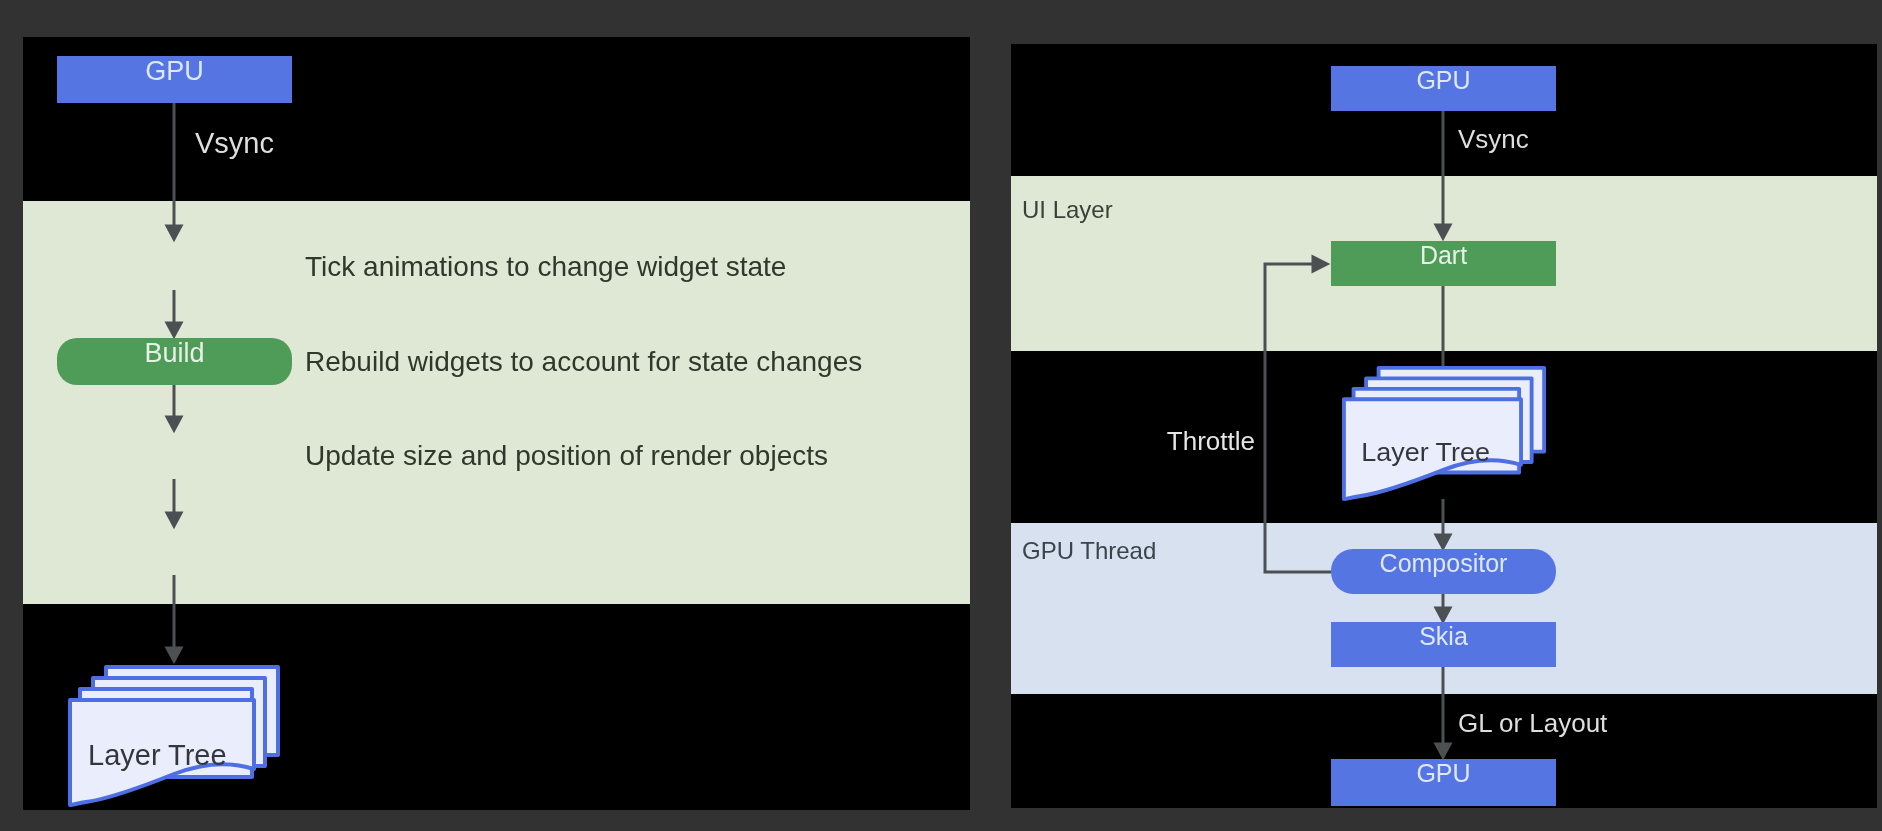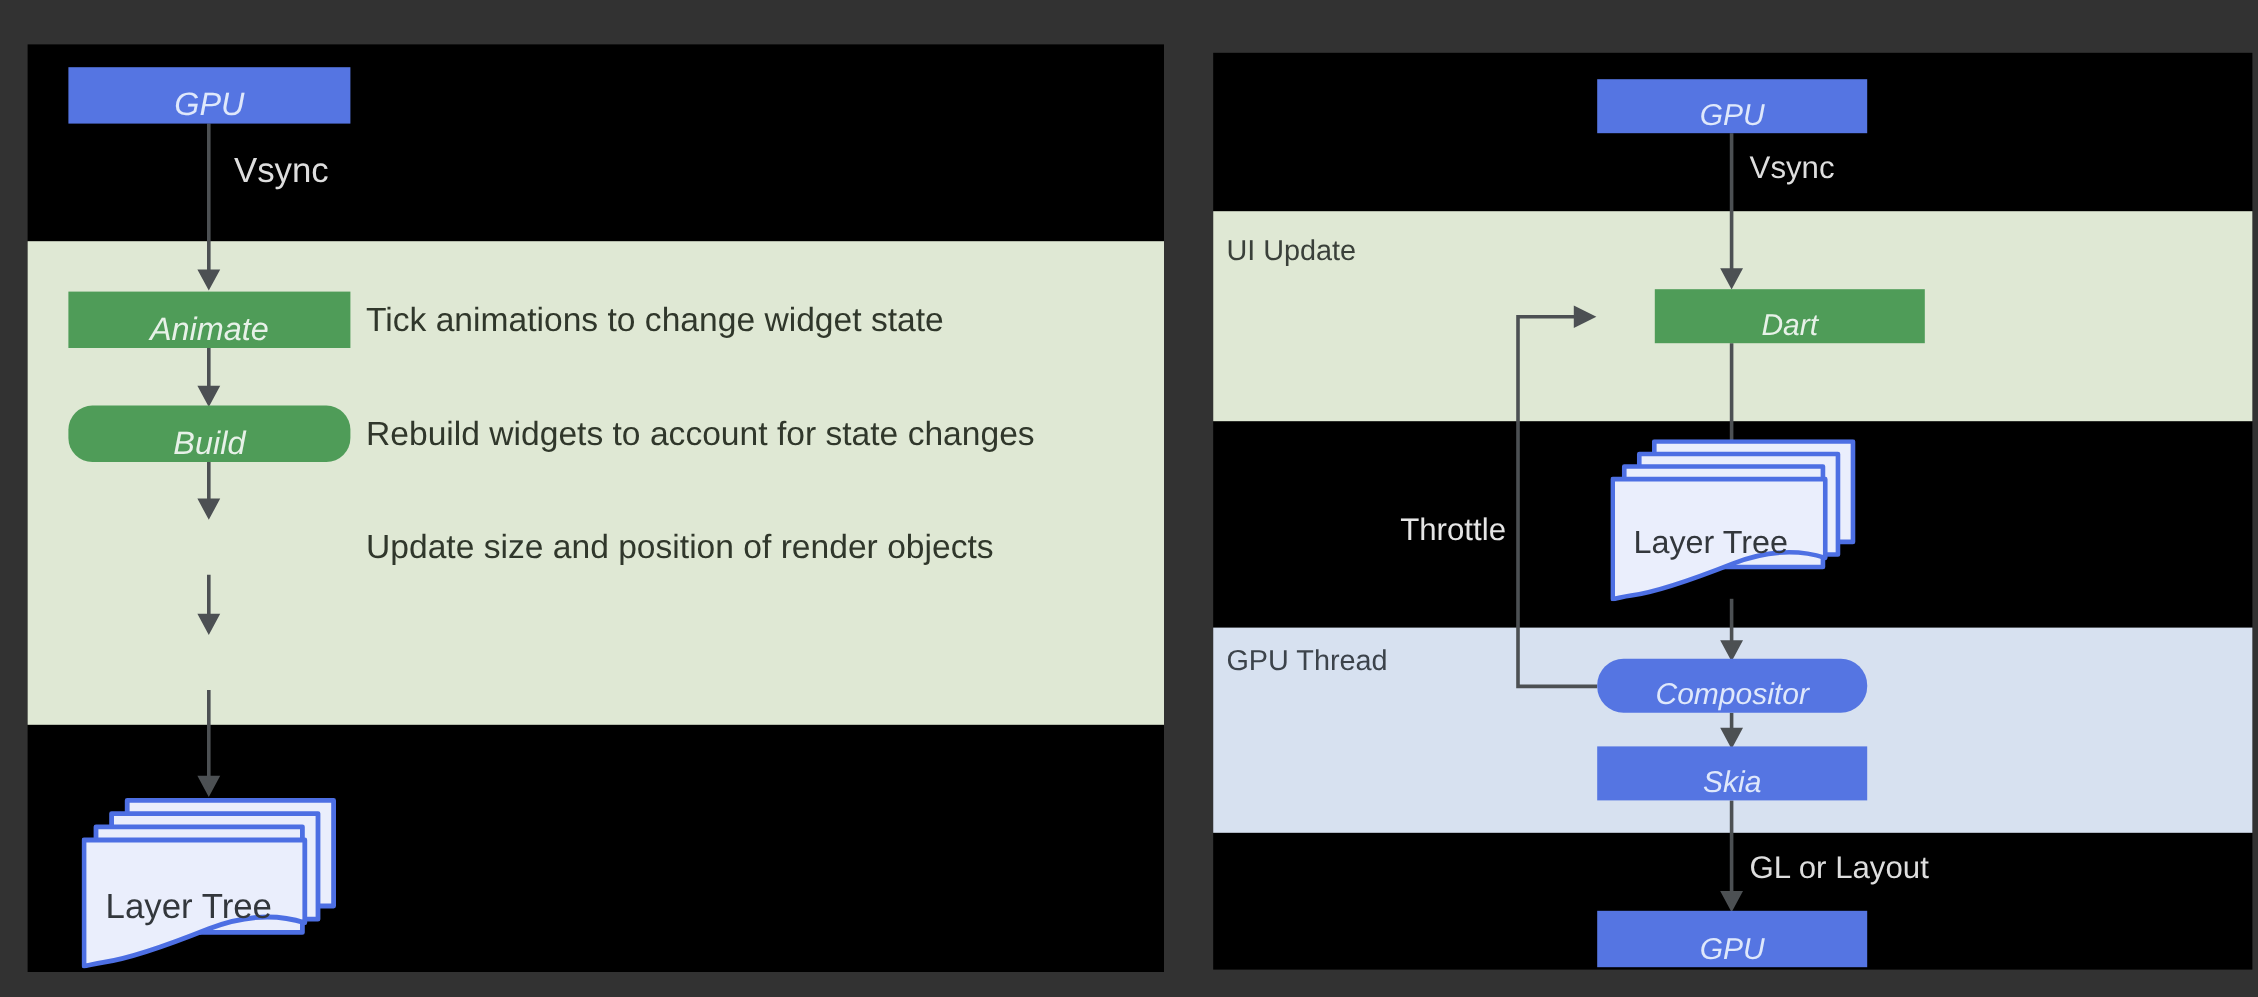--- a/index.html
+++ b/index.html
@@ -10,23 +10,22 @@
     position:relative;
     overflow:hidden;
   }
   .panel{position:absolute;background:#000;}
   #left-panel{left:23px;top:37px;width:947px;height:773px;}
   #right-panel{left:1011px;top:44px;width:866px;height:764px;}
   .band{position:absolute;left:0;width:100%;}
   .band-green{background:#dfe8d4;}
   .band-blue{background:#d7e1f0;}
   .box{
-    position:absolute;display:flex;align-items:flex-end;justify-content:center;
+    position:absolute;display:flex;align-items:flex-start;justify-content:center;
     white-space:nowrap;
-    font-style:italic;
   }
   .box-blue{background:#5575e2;color:#dfe8fb;}
   .box-green{background:#4f9c58;color:#e7f1e8;}
   .lbox{left:34px;width:235px;height:47px;font-size:27px;}
   .rbox{left:320px;width:225px;height:45px;font-size:25px;}
   .desc{
     position:absolute;left:282px;height:47px;line-height:47px;
     font-size:28px;color:#30372b;white-space:nowrap;
   }
   .dark-label{position:absolute;color:#dedede;font-size:29px;white-space:nowrap;}
@@ -55,23 +54,20 @@
       <polygon points="144,611 158,611 151,624"></polygon>
     </g>
   </svg>
 
   <div class="box box-blue lbox" style="top:19px;">
     <span>GPU</span>
   </div>
 
   <div class="dark-label" style="left:172px;top:90px;">Vsync</div>
 
-  <div class="box box-green lbox" style="top:206px;">
-    <span>Animate</span>
-  </div>
   <div class="desc" style="top:206px;">Tick animations to change widget state</div>
 
   <div class="box box-green lbox" style="top:301px;border-radius:20px;">
     <span>Build</span>
   </div>
   <div class="desc" style="top:301px;">Rebuild widgets to account for state changes</div>
 
   <div class="desc" style="top:395px;">Update size and position of render objects</div>
 
 
@@ -87,21 +83,21 @@
     </g>
     <text x="20" y="100" font-size="29" fill="#33373c">Layer Tree</text>
   </svg>
 </div>
 
 <div class="panel" id="right-panel">
 
   <div class="band band-green" style="top:132px;height:175px;"></div>
   <div class="band band-blue" style="top:479px;height:171px;"></div>
 
-  <div class="thread-label" style="top:152px;color:#3a403a;">UI Update</div>
+  <div class="thread-label" style="top:152px;color:#3a403a;">UI Layer</div>
   <div class="thread-label" style="top:493px;color:#3c434b;">GPU Thread</div>
 
   <svg class="connector" width="866" height="764">
     <g stroke="#4c5053" stroke-width="3" fill="#4c5053">
       <line x1="432" y1="67" x2="432" y2="182"></line>
       <polygon points="425,181 439,181 432,194"></polygon>
       <line x1="432" y1="242" x2="432" y2="330"></line>
       <line x1="432" y1="455" x2="432" y2="492"></line>
       <polygon points="425,491 439,491 432,504"></polygon>
       <line x1="432" y1="550" x2="432" y2="565"></line>
@@ -112,21 +108,21 @@
       <polygon points="302,213 302,227 316,220"></polygon>
     </g>
   </svg>
 
   <div class="box box-blue rbox" style="top:22px;">
     <span>GPU</span>
   </div>
 
   <div class="dark-label" style="left:447px;top:80px;font-size:26px;">Vsync</div>
 
-  <div class="box box-green rbox" style="top:197px;margin-left:48px;">
+  <div class="box box-green rbox" style="top:197px;">
     <span>Dart</span>
   </div>
 
   <div class="dark-label" style="left:100px;width:144px;top:382px;font-size:26px;text-align:right;color:#e5e5e5;">Throttle</div>
 
   <svg class="connector" style="left:331px;top:322px;" width="206" height="135" viewBox="0 0 214 142" preserveAspectRatio="none">
     <g stroke="#4d6fe3" stroke-width="4" fill="#eaeefc" stroke-linejoin="round">
       <rect x="38" y="2" width="172" height="88"></rect>
       <rect x="25" y="13" width="172" height="88"></rect>
       <rect x="12" y="24" width="172" height="88"></rect>

